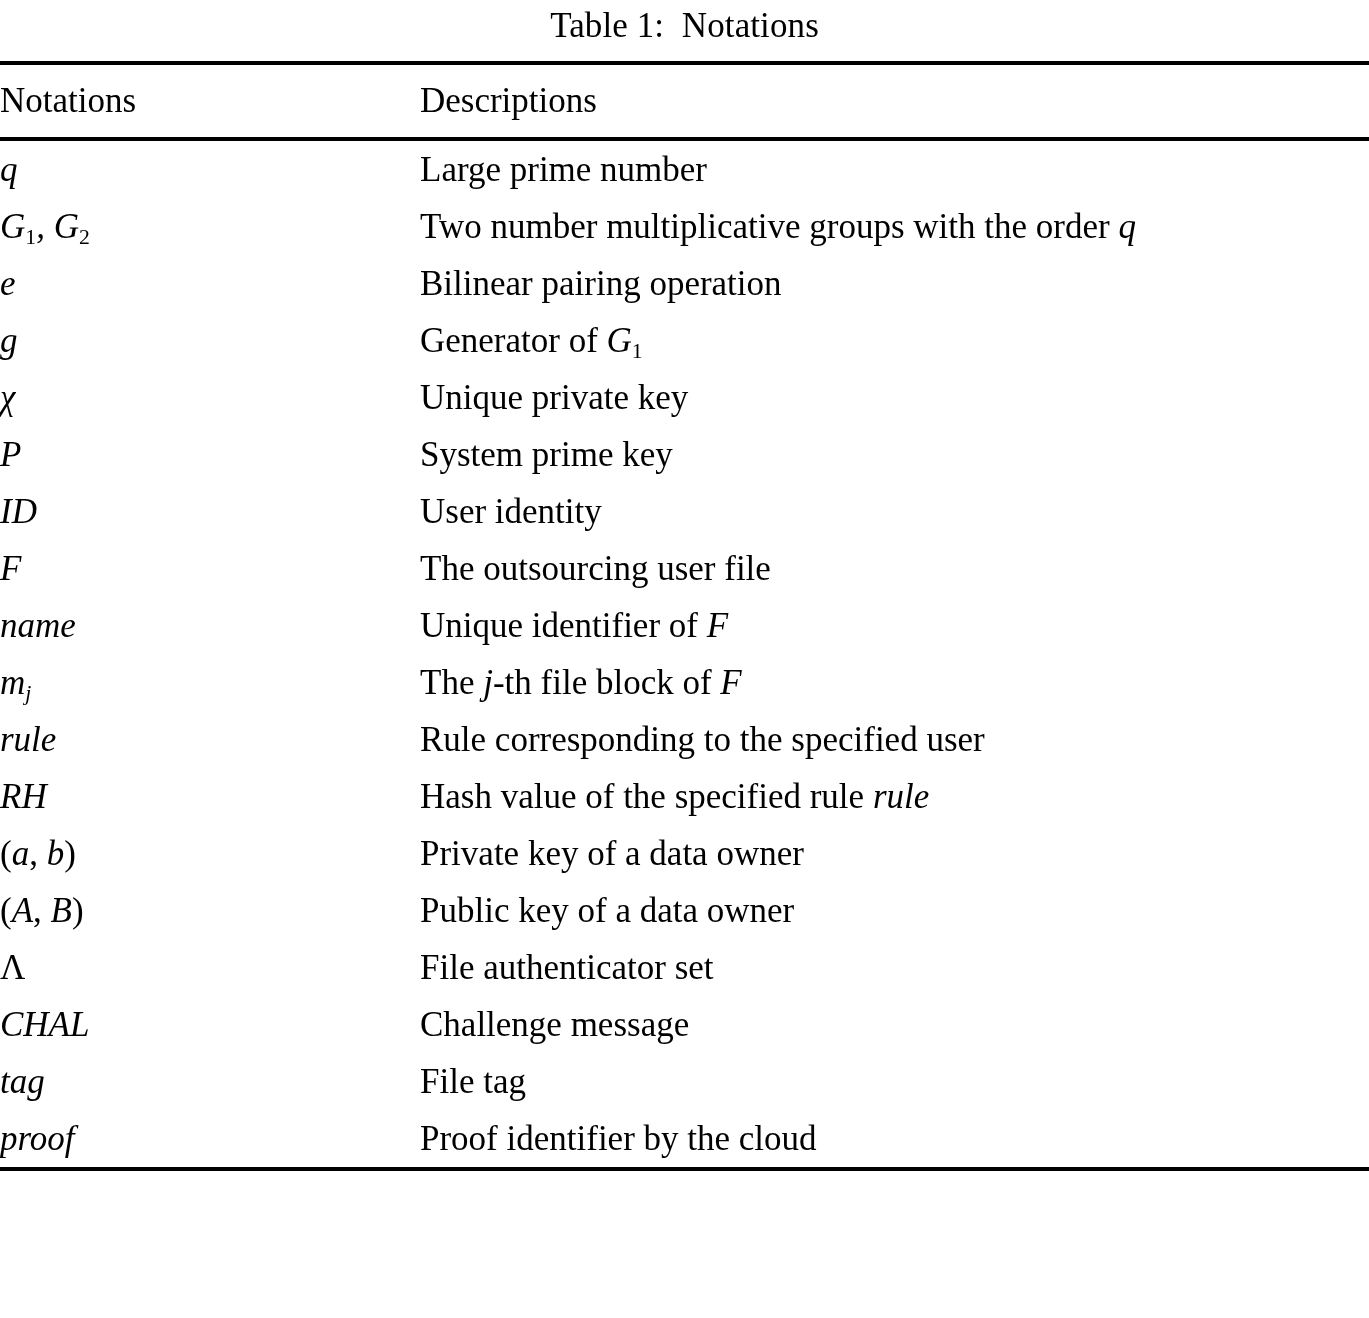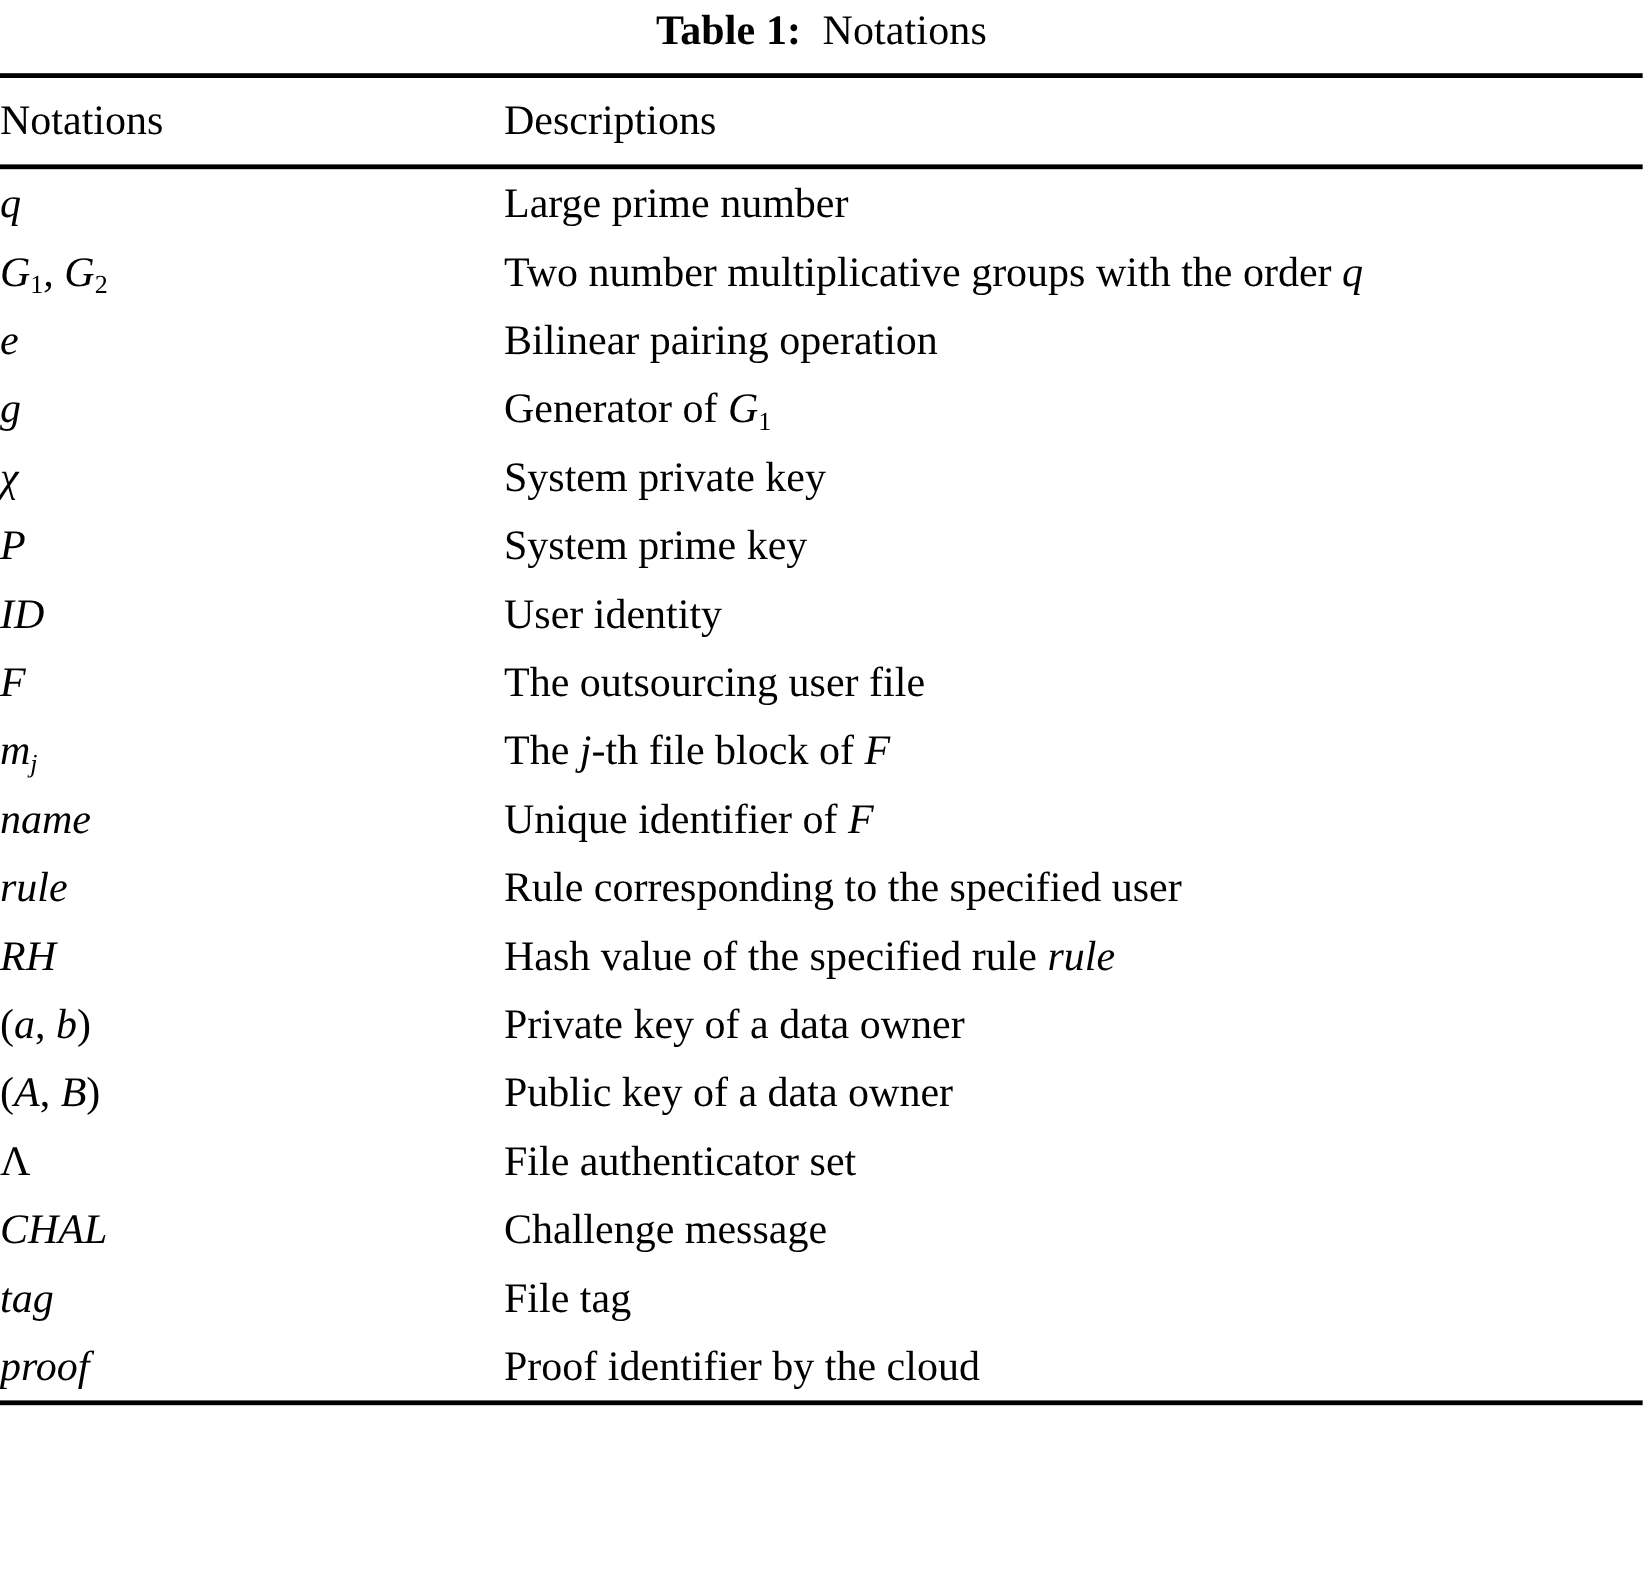--- a/index.html
+++ b/index.html
@@ -24,21 +24,21 @@
 
   
   .caption {
     text-align: center;
     font-size: 35px;
     line-height: 44px;
     padding-top: 4px;
     letter-spacing: 0.1px;
   }
   .caption .cap-label {
-    font-weight: bold;
+    font-weight: normal;
   }
   .caption .cap-text {
     font-weight: normal;
   }
 
   
   .rule-top {
     height: 0;
     border-top: 4px solid #000;
     margin-top: 13px;
@@ -152,49 +152,49 @@
       </tr>
 
       <tr>
         <td class="cell-notation"><span class="mi">g</span></td>
         <td class="cell-desc"><span>Generator of </span><span class="mi">G</span><sub>1</sub></td>
       </tr>
 
 
       <tr>
         <td class="cell-notation"><span class="mi">χ</span></td>
-        <td class="cell-desc"><span>System private key</span></td>
+        <td class="cell-desc"><span>Unique private key</span></td>
       </tr>
 
       <tr>
         <td class="cell-notation"><span class="mi">P</span></td>
         <td class="cell-desc"><span>System prime key</span></td>
       </tr>
 
       <tr>
         <td class="cell-notation"><span class="mi">ID</span></td>
         <td class="cell-desc"><span>User identity</span></td>
       </tr>
 
       <tr>
         <td class="cell-notation"><span class="mi">F</span></td>
         <td class="cell-desc"><span>The outsourcing user file</span></td>
       </tr>
 
       <tr>
+        <td class="cell-notation"><span class="mi">name</span></td>
+        <td class="cell-desc"><span>Unique identifier of </span><span class="mi">F</span></td>
+      </tr>
+
+      <tr>
         <td class="cell-notation"><span class="mi">m</span><sub class="sub-i">j</sub></td>
         <td class="cell-desc"><span>The </span><span class="mi">j</span><span>-th file block of </span><span class="mi">F</span></td>
       </tr>
 
       <tr>
-        <td class="cell-notation"><span class="mi">name</span></td>
-        <td class="cell-desc"><span>Unique identifier of </span><span class="mi">F</span></td>
-      </tr>
-
-      <tr>
         <td class="cell-notation"><span class="mi">rule</span></td>
         <td class="cell-desc"><span>Rule corresponding to the specified user</span></td>
       </tr>
 
       <tr>
         <td class="cell-notation"><span class="mi">RH</span></td>
         <td class="cell-desc"><span>Hash value of the specified rule </span><span class="mi">rule</span></td>
       </tr>
 
       <tr>

